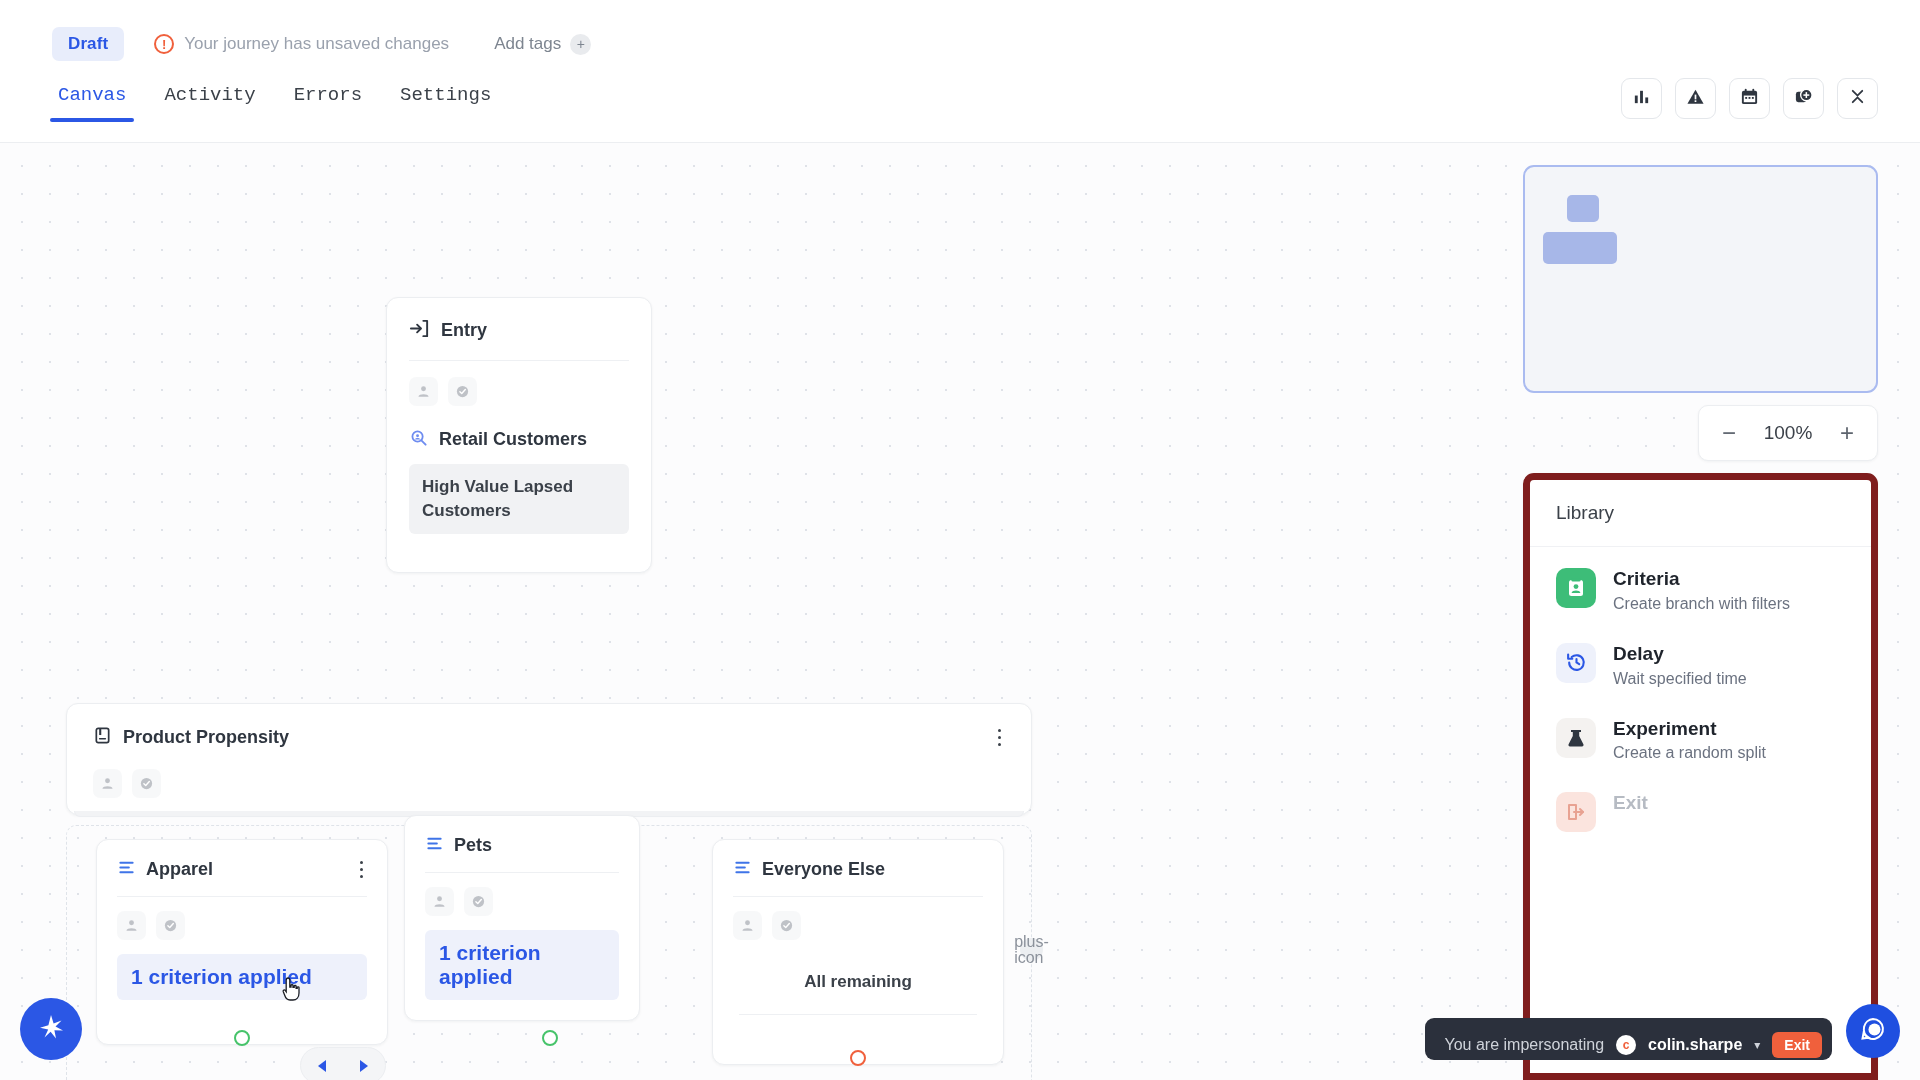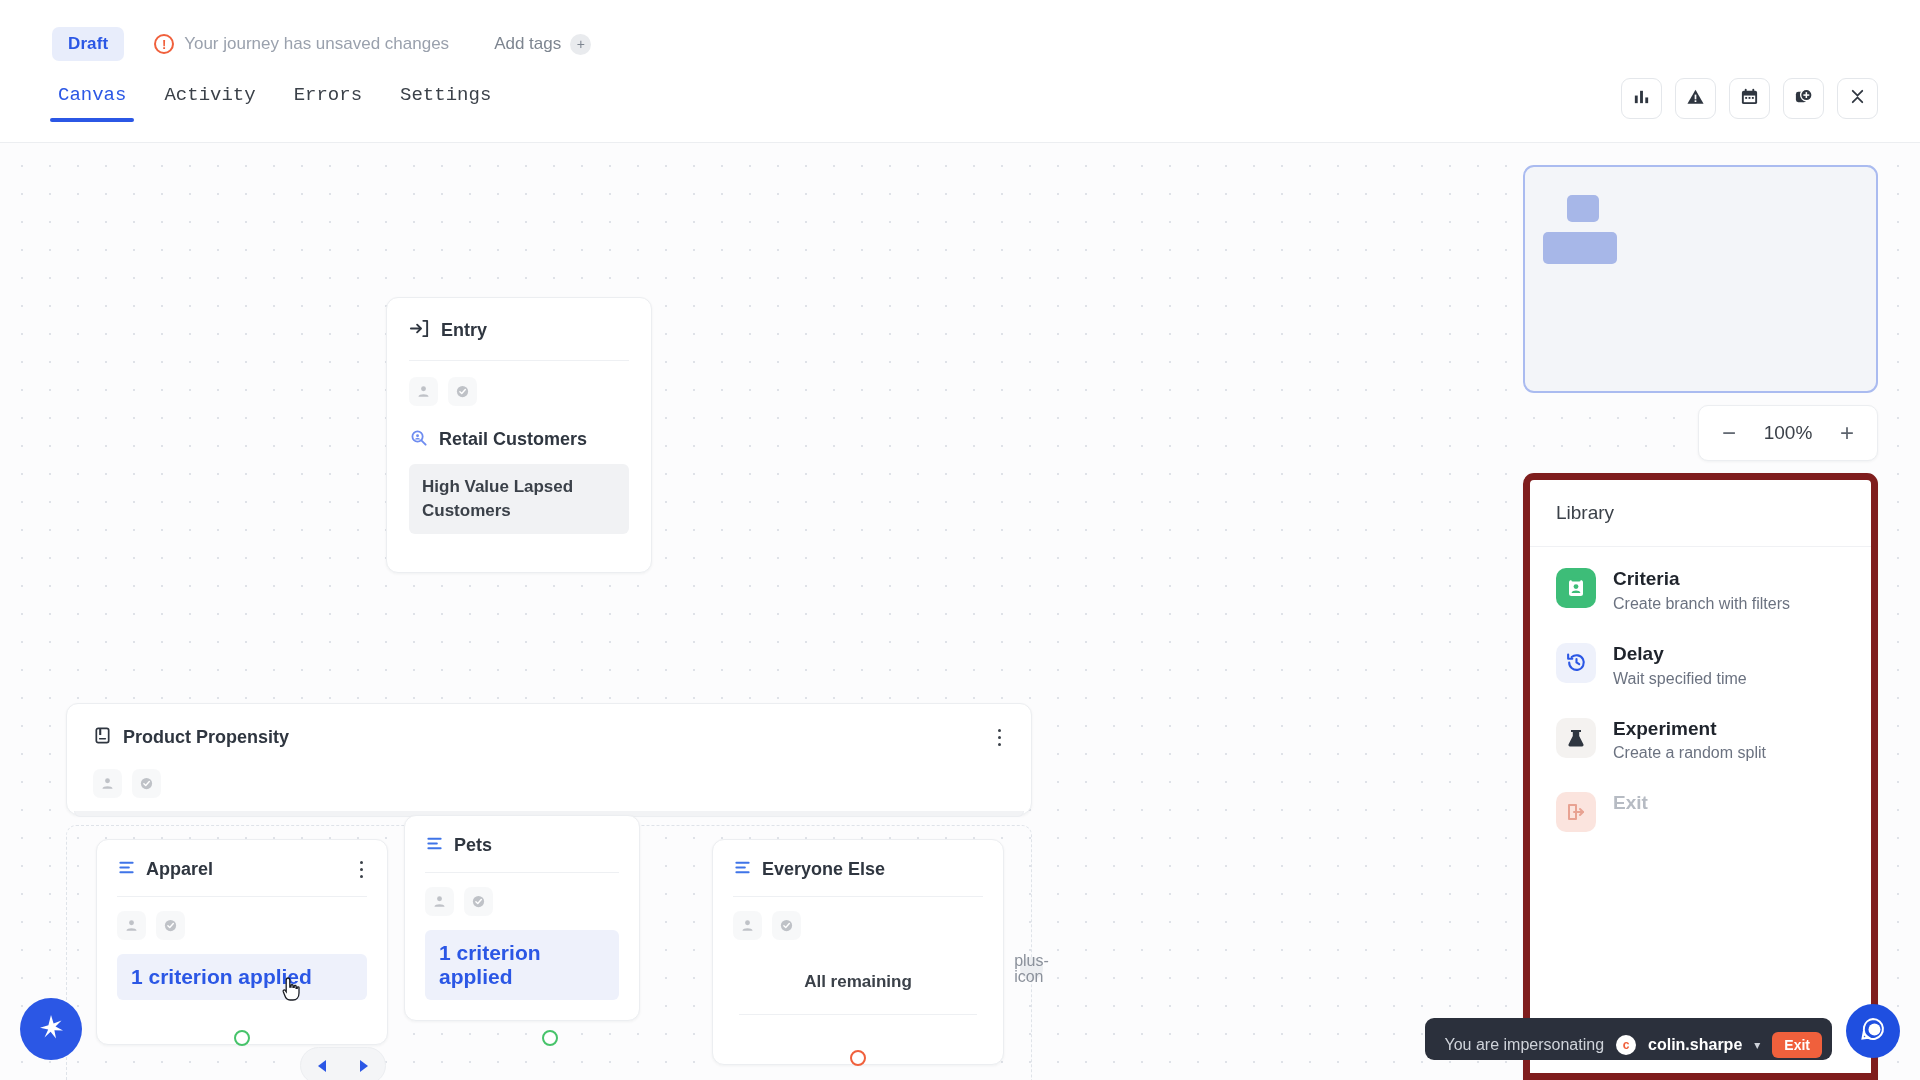--- a/index.html
+++ b/index.html
@@ -119,21 +119,21 @@
   .pager {
     position:absolute; background:#f4f5f7; border-radius:22px; width:86px; height:37px;
     display:flex; align-items:center; justify-content:space-around; border:1px solid #eceef1;
   }
   .pager .arrow { width:0; height:0; border-top:6px solid transparent; border-bottom:6px solid transparent; }
   .pager .arrow.left { border-right:8px solid #2b57e5; }
   .pager .arrow.right { border-left:8px solid #2b57e5; }
 
   .add-node-chip {
     position:absolute; width:23px; height:23px; border-radius:50%; background:#eceef1;
-    color:#8b919b; display:flex; align-items:center; justify-content:center; font-size:16px; line-height:1;margin-top:19px;
+    color:#8b919b; display:flex; align-items:center; justify-content:center; font-size:16px; line-height:1;
   }
 
   
   .minimap {
     position:absolute; right:42px; top:165px; width:355px; height:228px;
     background:#f3f5f9; border:2px solid #aabbf0; border-radius:11px;
   }
   .mm-block { position:absolute; background:#a7b7e8; border-radius:5px; }
   .zoom-bar {
     position:absolute; right:42px; top:405px; width:180px; height:56px;

